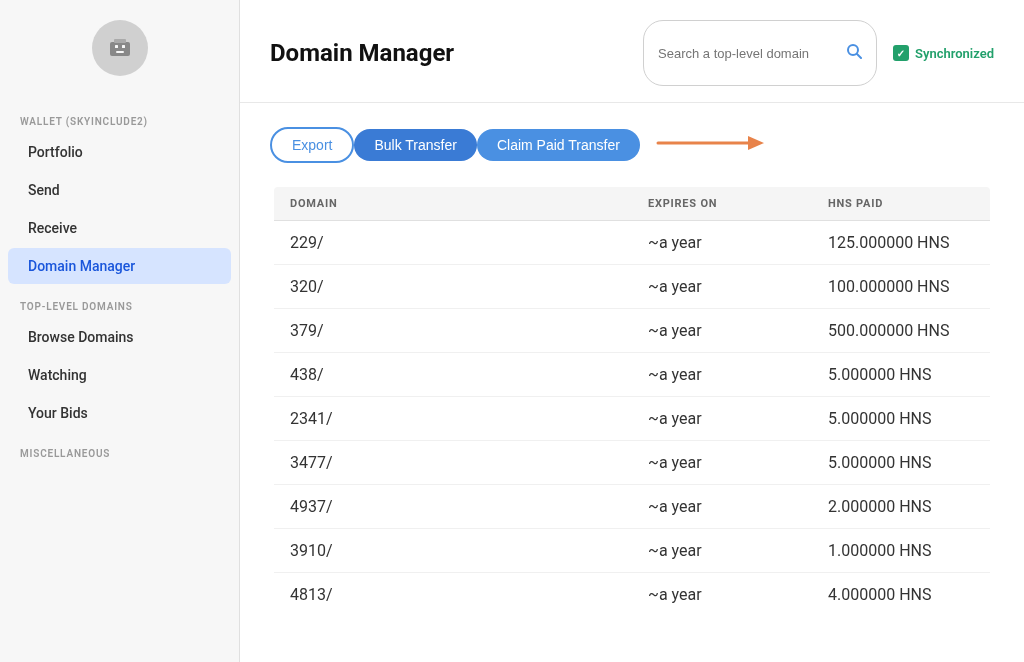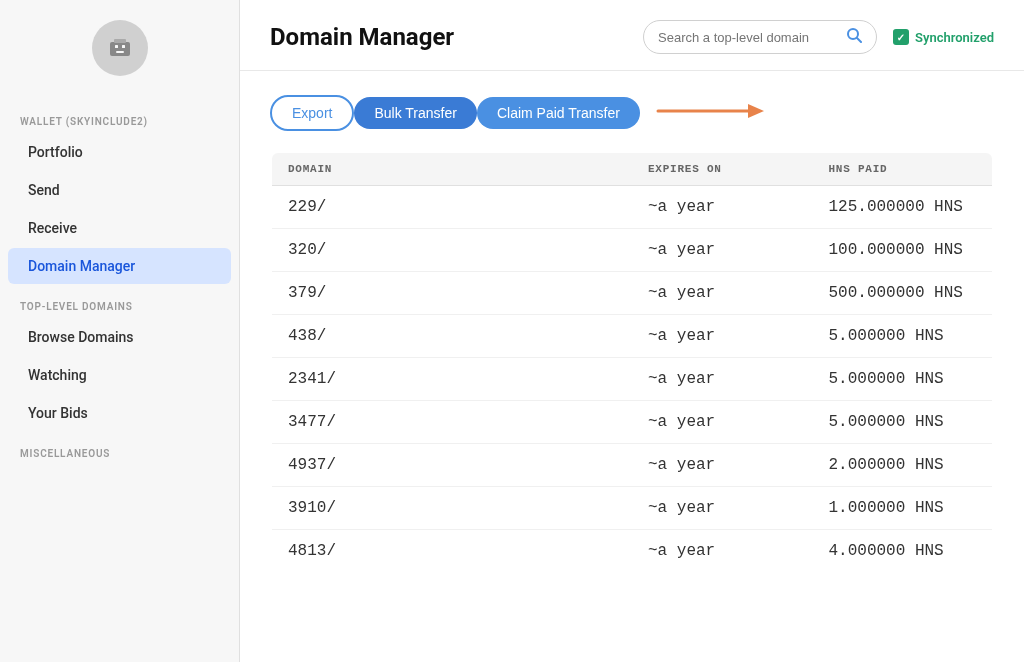--- a/index.html
+++ b/index.html
@@ -97,21 +97,21 @@
       display: flex;
       align-items: center;
       gap: 16px;
     }
 
     .search-box {
       display: flex;
       align-items: center;
       border: 1px solid #d0d0d0;
       border-radius: 20px;
-      padding: 6px 14px;
+      padding: 22px 14px;
       background: #fff;
       gap: 8px;
     }
 
     .search-input {
       border: none;
       outline: none;
       font-size: 13px;
       color: #555;
       width: 180px;
@@ -185,24 +185,23 @@
     }
 
     .arrow-indicator {
       margin-left: 8px;
     }
 
     
     .domain-table {
       width: 100%;
       border-collapse: collapse;
-      border: 2px solid #0f766e;
+      border: 4px solid #0f766e;
       border-radius: 8px;
       overflow: hidden;
-      font-family: Liberation Mono, monospace;
     }
 
     .domain-table thead tr {
       background: #f5f5f5;
       border-bottom: 1px solid #e0e0e0;
     }
 
     .domain-table th {
       text-align: left;
       padding: 10px 16px;

